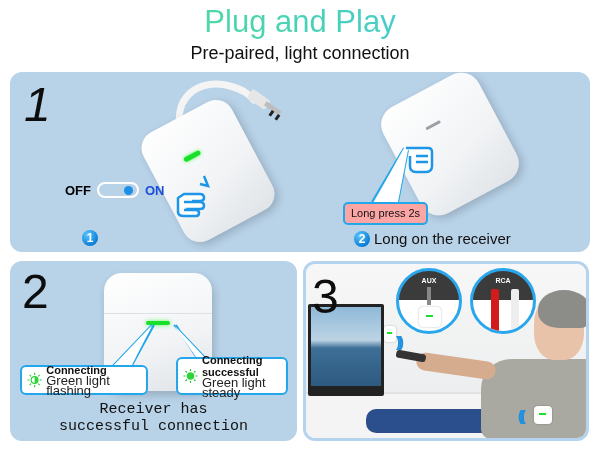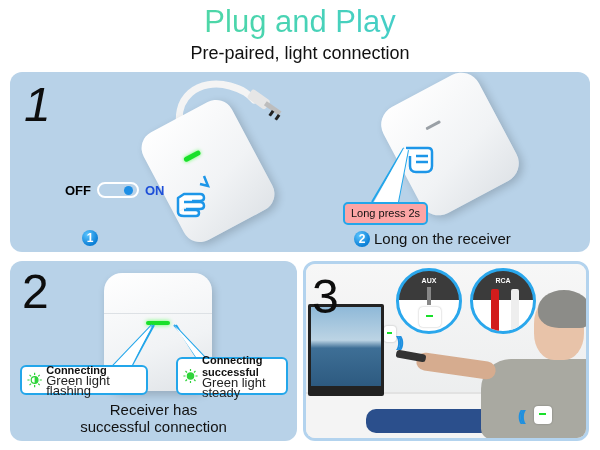--- a/index.html
+++ b/index.html
@@ -63,21 +63,21 @@
     font-size: 11px; line-height: 13px;
   }
   .status-box {
     position: absolute; background: #fff; border: 2px solid #23a6ea; border-radius: 6px;
     display: flex; align-items: center; gap: 4px; padding: 3px 5px;
   }
   .status-title { font-size: 11px; font-weight: bold; line-height: 12px; color: #111; }
   .status-sub { font-size: 13px; line-height: 10px; color: #222; }
 
   .center-text {
-    position: absolute; text-align: center; font-size: 15px; line-height: 17px; color: #111;
+    position: absolute; text-align: center; font-size: 15px; line-height: 17px; color: #111; font-family: Liberation Mono, monospace;
   }
 
   
   .scene-tv { position: absolute; left: 2px; top: 40px; width: 76px; height: 92px; background: #222; border-radius: 2px; }
   .scene-screen { position: absolute; left: 3px; top: 3px; right: 3px; bottom: 10px;
     background: linear-gradient(180deg, #8fb9d8 0%, #bcd4e4 42%, #3e6f96 52%, #2d5a80 100%); }
   .scene-shelf { position: absolute; left: 0; top: 128px; width: 200px; height: 50px; background: #f4f4f4; border-top: 2px solid #e2e2e2; }
   .scene-man-body { position: absolute; left: 175px; top: 95px; width: 110px; height: 80px; background: #a9a9a1; border-radius: 30px 0 0 10px; }
   .scene-man-head { position: absolute; left: 228px; top: 30px; width: 50px; height: 66px; background: #e8c3a9; border-radius: 45% 45% 40% 40%; }
   .scene-hair { position: absolute; left: 232px; top: 26px; width: 52px; height: 38px; background: #8c8c88; border-radius: 50% 50% 20% 40%; }

